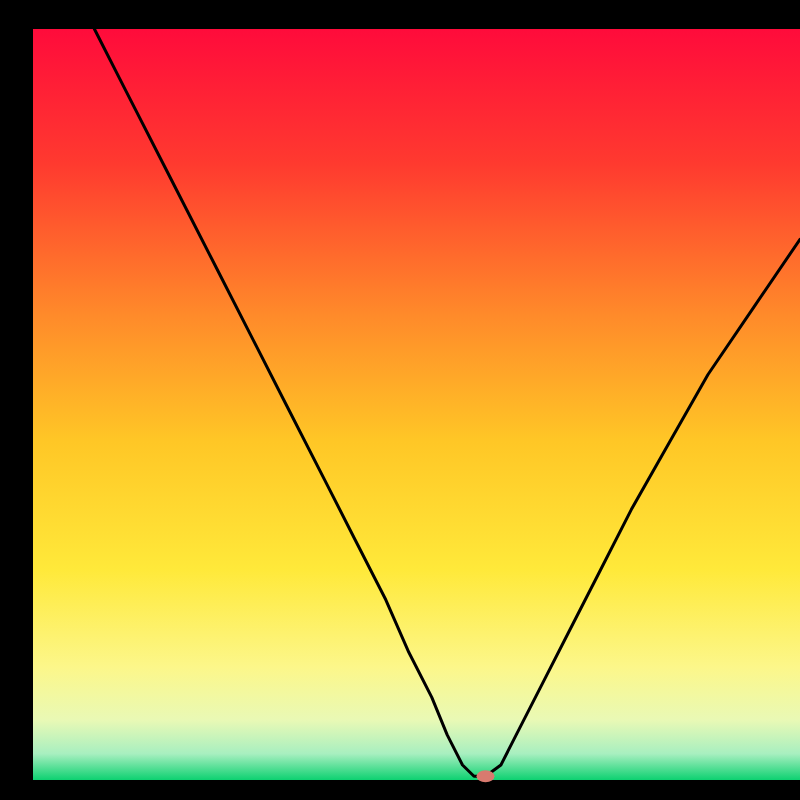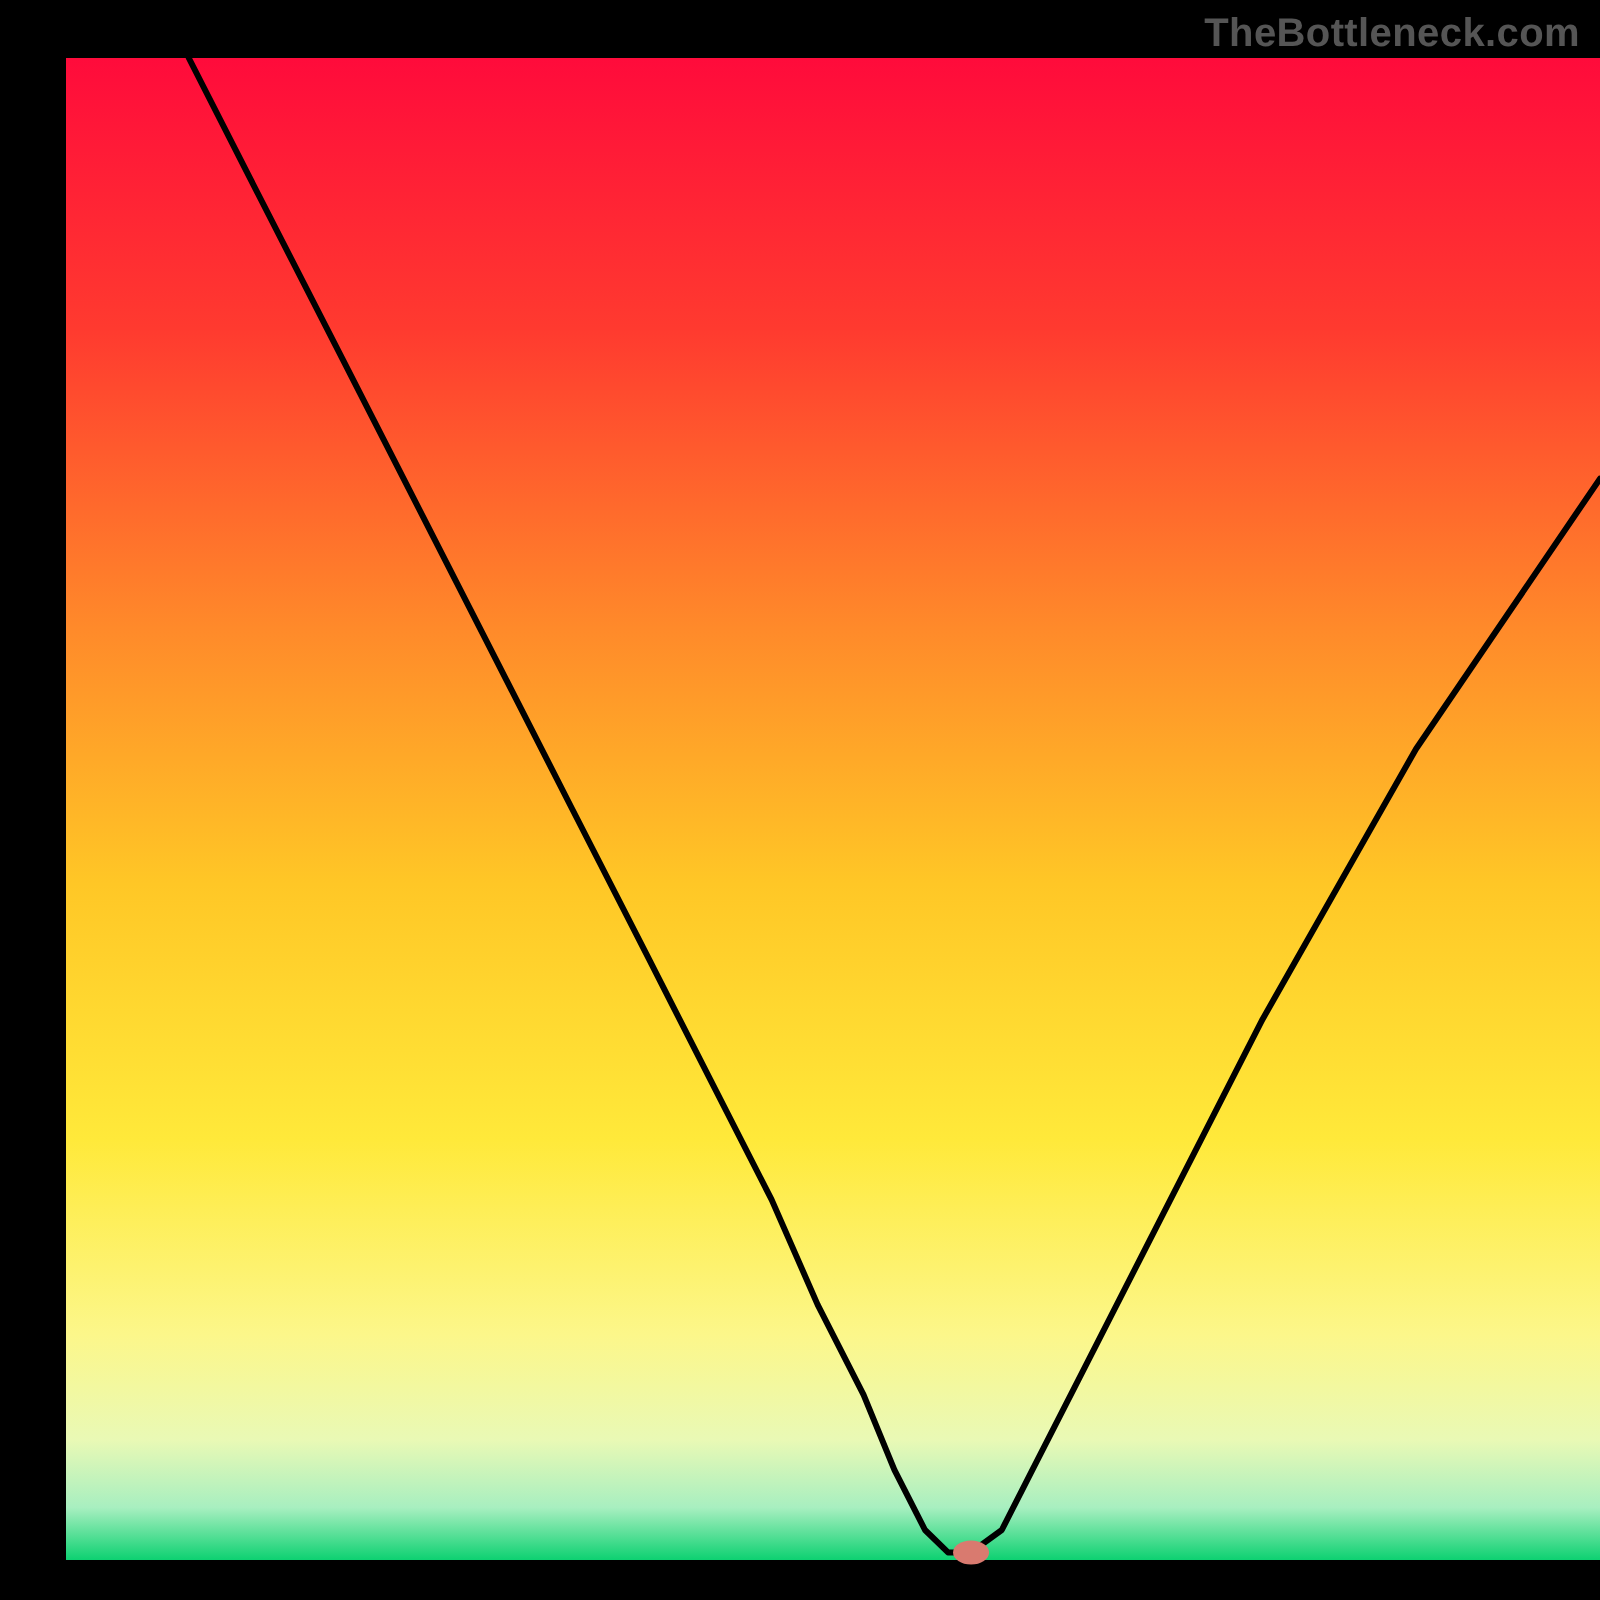--- a/index.html
+++ b/index.html
@@ -49,14 +49,13 @@
         </linearGradient>
     </defs>
 
     <rect id="plot-bg" fill="url(#bg-grad)" x="33" y="29" width="767" height="751"></rect>
 
     <path id="curve" fill="none" stroke-linecap="round" stroke-linejoin="round" d="M94.4 29.0 L125.0 89.1 L171.1 179.2 L217.1 269.3 L247.8 329.4 L286.1 404.5 L324.5 479.6 L355.1 539.7 L385.8 599.8 L408.8 652.3 L431.8 697.4 L447.2 734.9 L462.5 765.0 L474.0 776.2 L485.5 776.2 L500.9 765.0 L516.2 734.9 L539.2 689.9 L569.9 629.8 L600.6 569.7 L631.3 509.6 L669.6 442.1 L708.0 374.5 L754.0 306.9 L800.0 239.3" stroke="#000000" stroke-width="3"></path>
 
     <ellipse id="marker" cx="485.53" cy="776.245" rx="9" ry="6" fill="#d97a6f"></ellipse>
   </svg>
 
-  <div class="watermark">TheBottleneck.com</div>
 </div>
 
 </body></html>

